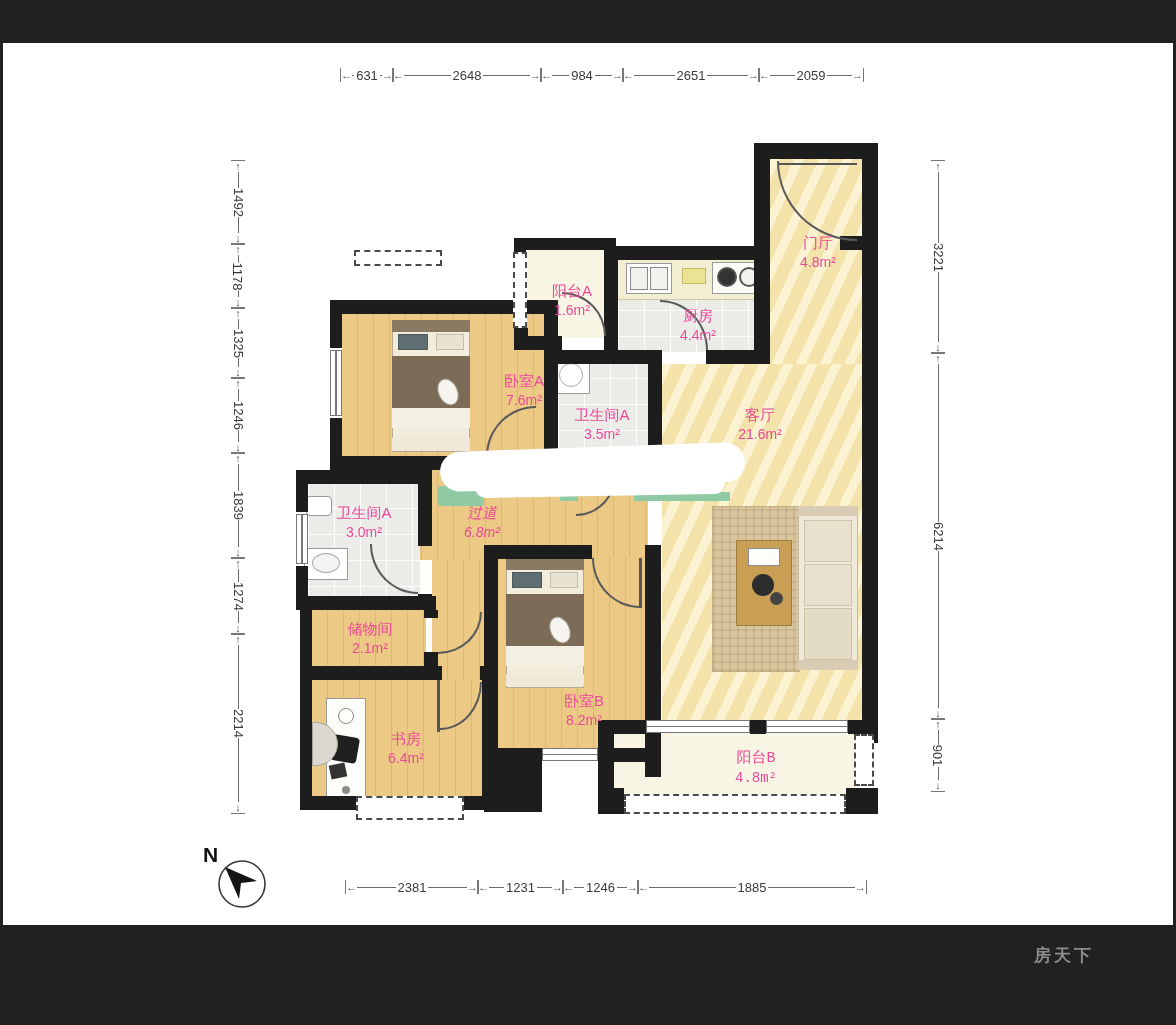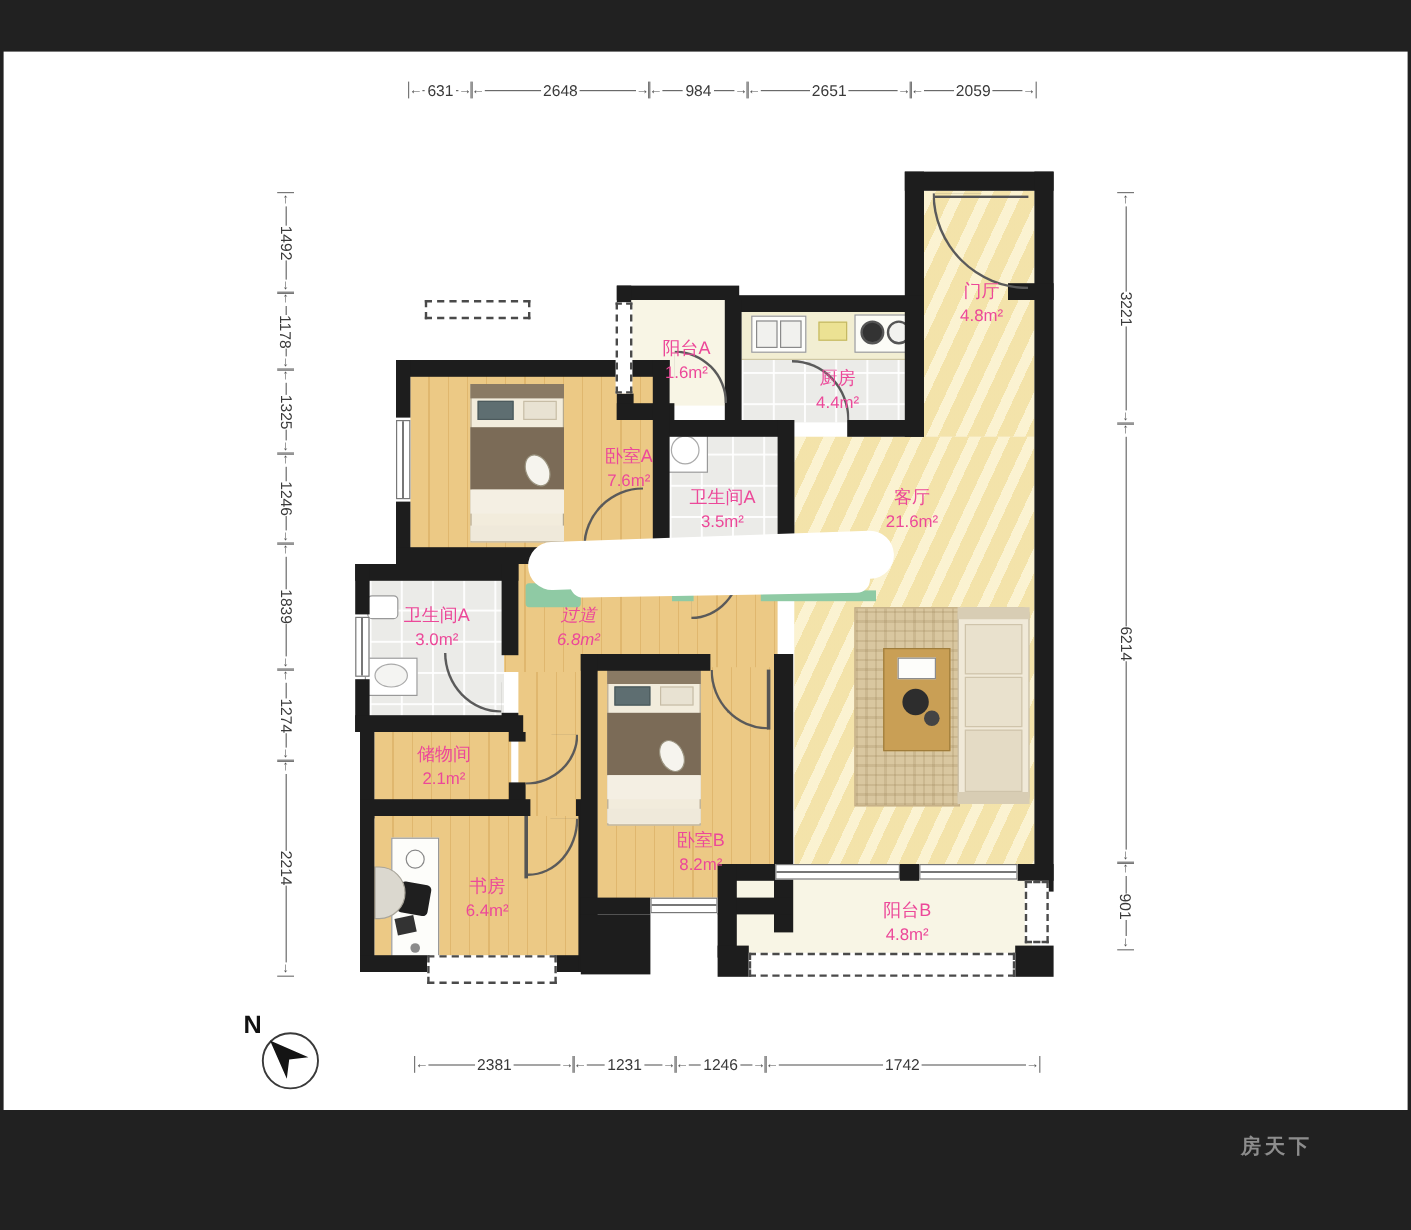--- a/index.html
+++ b/index.html
@@ -237,21 +237,21 @@
       <div class="ar">2.1m²</div>
     </div>
   <div class="lbl" style="left:406px;top:748px;">
       <div>书房</div>
       <div class="ar">6.4m²</div>
     </div>
   <div class="lbl" style="left:584px;top:710px;">
       <div>卧室B</div>
       <div class="ar">8.2m²</div>
     </div>
-  <div class="lbl" style="left:756px;top:768px;">
+  <div class="lbl" style="left:756px;top:768px;font-family:Liberation Mono, monospace;">
       <div>阳台B</div>
       <div class="ar">4.8m²</div>
     </div>
 
   <div class="wm-green" style="left:438px;top:486px;width:46px;height:20px;border-radius:3px;"></div>
   <div class="wm-green" style="left:560px;top:492px;width:18px;height:9px;"></div>
   <div class="wm-green" style="left:634px;top:492px;width:96px;height:9px;"></div>
   <div class="wm" style="left:440px;top:447px;width:305px;height:40px;background:#fff;border-radius:22px;transform:rotate(-2deg);"></div>
   <div class="wm" style="left:475px;top:474px;width:250px;height:22px;background:#fff;border-radius:12px;transform:rotate(-1deg);"></div>
 
@@ -308,21 +308,21 @@
   <div class="dim dim-h" style="left:562px;top:880px;width:75px;">
       <span class="a">←</span>
       <span class="ln"></span>
       <b>1246</b>
       <span class="ln"></span>
       <span class="a">→</span>
     </div>
   <div class="dim dim-h" style="left:637px;top:880px;width:228px;">
       <span class="a">←</span>
       <span class="ln"></span>
-      <b>1742</b>
+      <b>1885</b>
       <span class="ln"></span>
       <span class="a">→</span>
     </div>
 
   <div class="dim dim-v" style="left:231px;top:160px;height:83px;">
       <span class="a">↑</span>
       <span class="ln"></span>
       <b>1492</b>
       <span class="ln"></span>
       <span class="a">↓</span>

